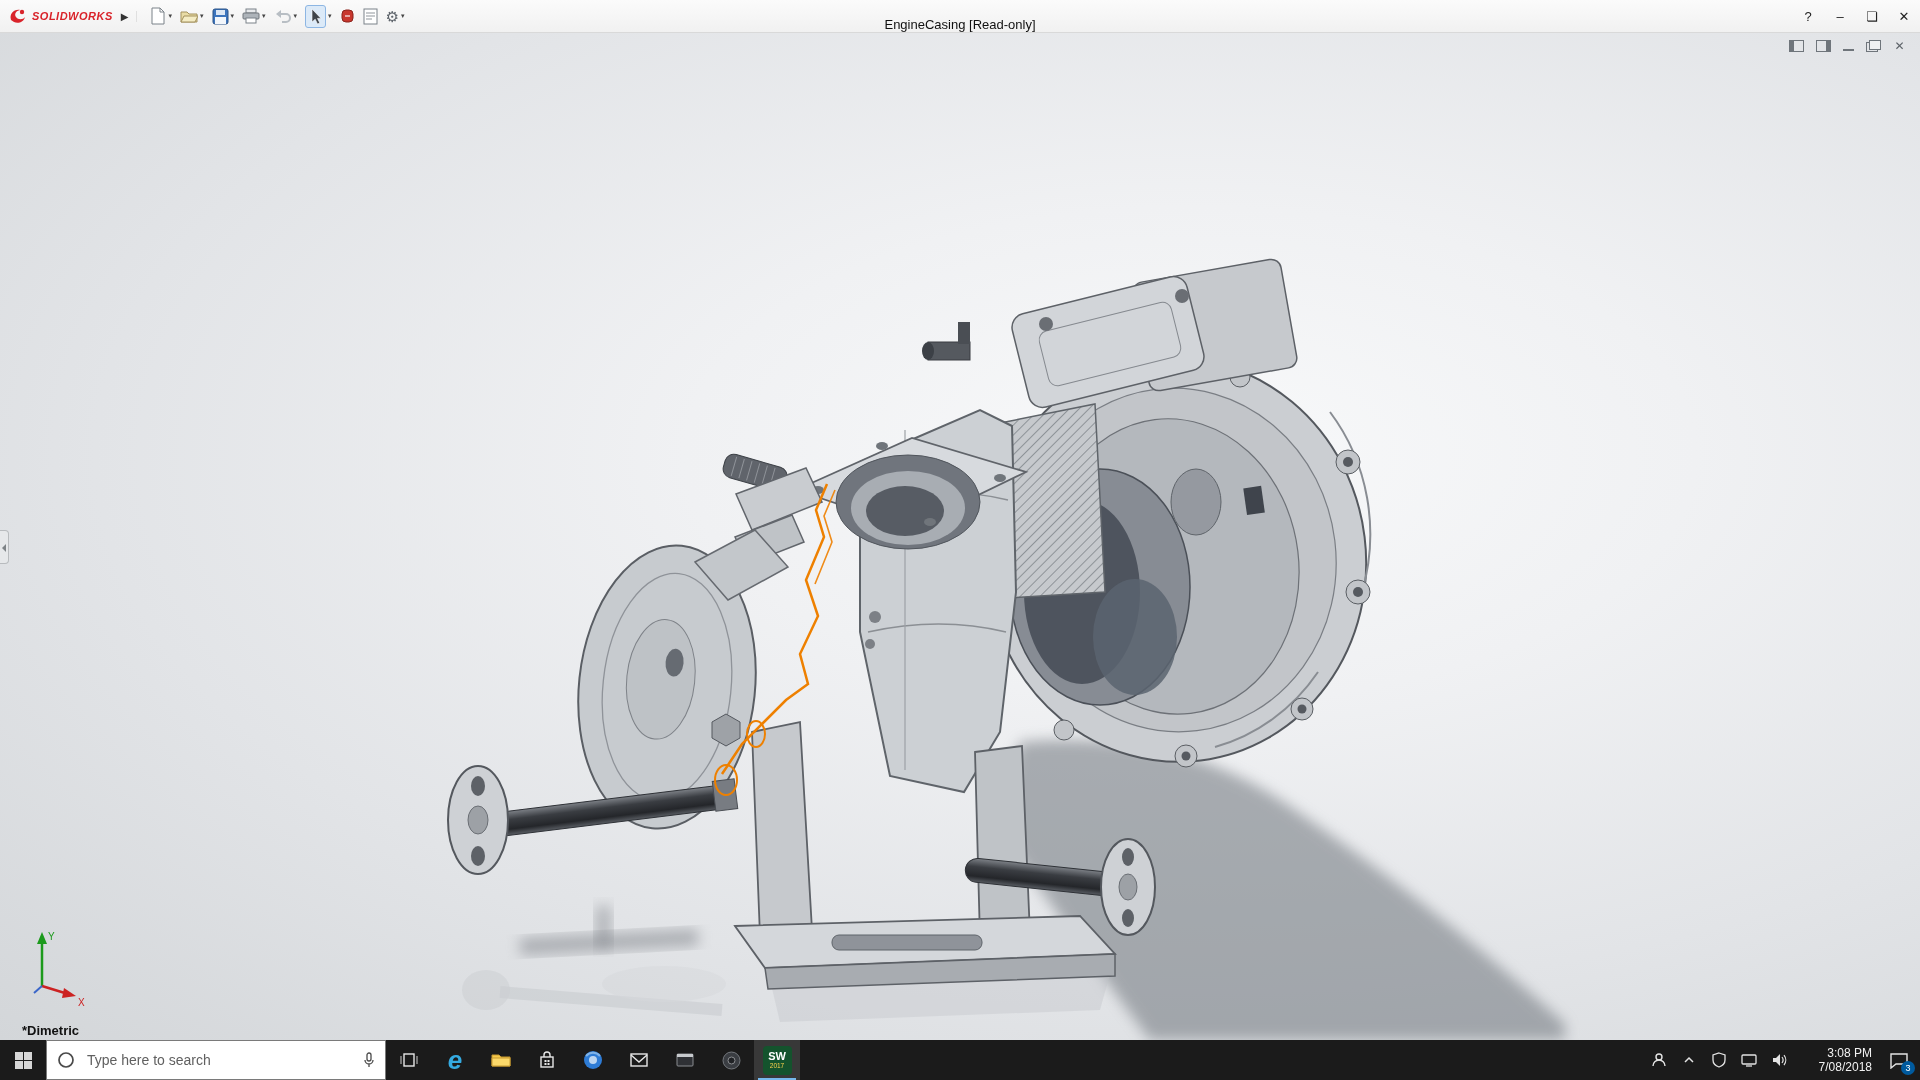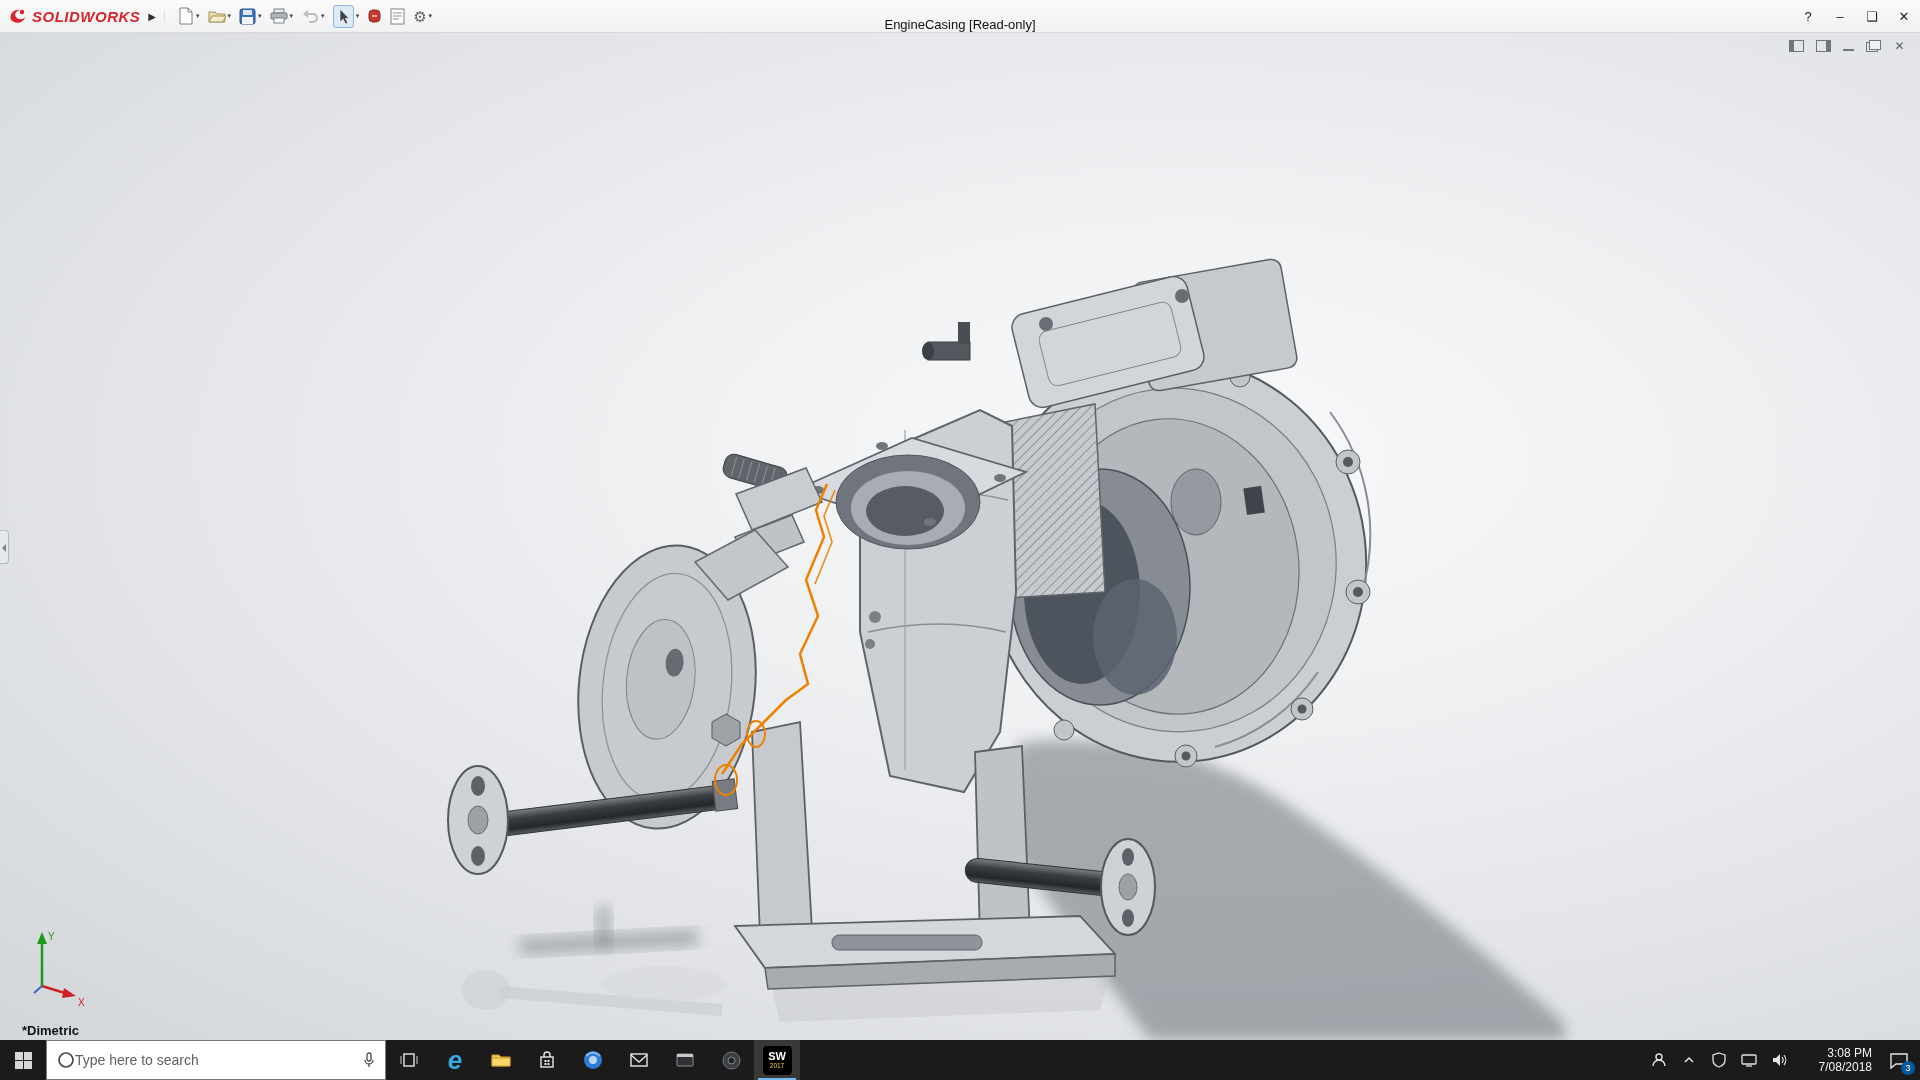--- a/index.html
+++ b/index.html
@@ -4,21 +4,21 @@
 <style>
   * { margin:0; padding:0; box-sizing:border-box; }
   html,body { width:1920px; height:1080px; overflow:hidden;
     font-family:"Liberation Sans", sans-serif; background:#e8eaec; }
 
   
   .titlebar { position:absolute; top:0; left:0; width:1920px; height:33px;
     background:linear-gradient(#fbfbfb,#f1f1f1); border-bottom:1px solid #d9d9d9;
     display:flex; align-items:center; z-index:30; }
   .brand { display:flex; align-items:center; gap:4px; padding:0 6px 0 8px; }
-  .brand-text { color:#d9232a; font-weight:bold; font-size:15px; letter-spacing:.5px; font-style:italic; }
+  .brand-text { color:#d9232a; font-weight:bold; font-size:11px; letter-spacing:.5px; font-style:italic; }
   .flyout { font-size:10px; color:#333; padding:0 8px 0 2px; border-right:1px solid #e0e0e0; cursor:pointer; }
   .toolbar { display:flex; align-items:center; gap:2px; padding-left:10px; height:100%; }
   .tbtn { display:flex; align-items:center; gap:1px; padding:3px 3px; border-radius:3px; cursor:pointer; }
   .dd { font-size:7px; color:#444; margin-left:1px; }
   .active-tool { border:1px solid #8db6e3; background:#dceaf8; border-radius:3px; padding:2px; display:flex; }
   .gear-glyph { font-size:15px; color:#5f656c; line-height:1; }
   .doc-title { position:absolute; left:0; right:0; top:0; height:48px; display:flex;
     align-items:center; justify-content:center; font-size:13px; color:#111; pointer-events:none; }
   .win-controls { margin-left:auto; display:flex; height:100%; }
   .win-btn { width:32px; height:100%; display:flex; align-items:center; justify-content:center;
@@ -45,26 +45,26 @@
     border:1px solid #b8bbbe; border-left:none; border-radius:0 4px 4px 0; cursor:pointer; }
   .left-tab::after { content:""; position:absolute; left:2px; top:13px; border:4px solid transparent; border-right-color:#7e8387; border-left:none; }
   .view-label { position:absolute; left:10px; bottom:2px; font-size:13px; font-weight:bold; color:#111;margin-left:12px; }
   .triad { position:absolute; left:12px; bottom:30px; }
 
   
   .taskbar { position:absolute; left:0; bottom:0; width:1920px; height:40px; background:#1b1b1b;
     display:flex; align-items:stretch; z-index:40; }
   .tb-btn { width:46px; display:flex; align-items:center; justify-content:center; cursor:pointer; position:relative; }
   .searchbox { width:340px; background:#ffffff; border:1px solid #7a7a7a; display:flex; align-items:center;
-    gap:0; padding:0 10px; cursor:text; }
+    gap:12px; padding:0 10px; cursor:text; }
   .searchbox input { flex:1; border:none; outline:none; font-size:14px; color:#444;
     font-family:"Liberation Sans", sans-serif; background:transparent; }
   .searchbox input::placeholder { color:#606060; opacity:1; }
   .edge-glyph { font-size:26px; font-weight:bold; color:#35abe2; font-style:italic; line-height:1; }
-  .sw-tile { width:29px; height:29px; background:#000000; border-radius:4px; display:flex; flex-direction:column;
+  .sw-tile { width:29px; height:29px; background:#14532d; border-radius:4px; display:flex; flex-direction:column;
     align-items:center; justify-content:center; line-height:1; }
   .sw-tile .l1 { color:#fff; font-weight:bold; font-size:11px; }
   .sw-tile .l2 { color:#ffd34d; font-size:6.5px; margin-top:1px; }
   .app-active { background:#383838; }
   .app-active::after { content:""; position:absolute; left:4px; right:4px; bottom:0; height:2px; background:#76b9ed; }
   .tray { margin-left:auto; display:flex; align-items:stretch; }
   .tray-btn { width:30px; display:flex; align-items:center; justify-content:center; cursor:pointer; }
   .clock { width:84px; display:flex; flex-direction:column; align-items:flex-end; justify-content:center;
     color:#f2f2f2; font-size:12px; line-height:14px; padding-right:6px; cursor:default; }
   .action-center { width:42px; position:relative; display:flex; align-items:center; justify-content:center; cursor:pointer; }

